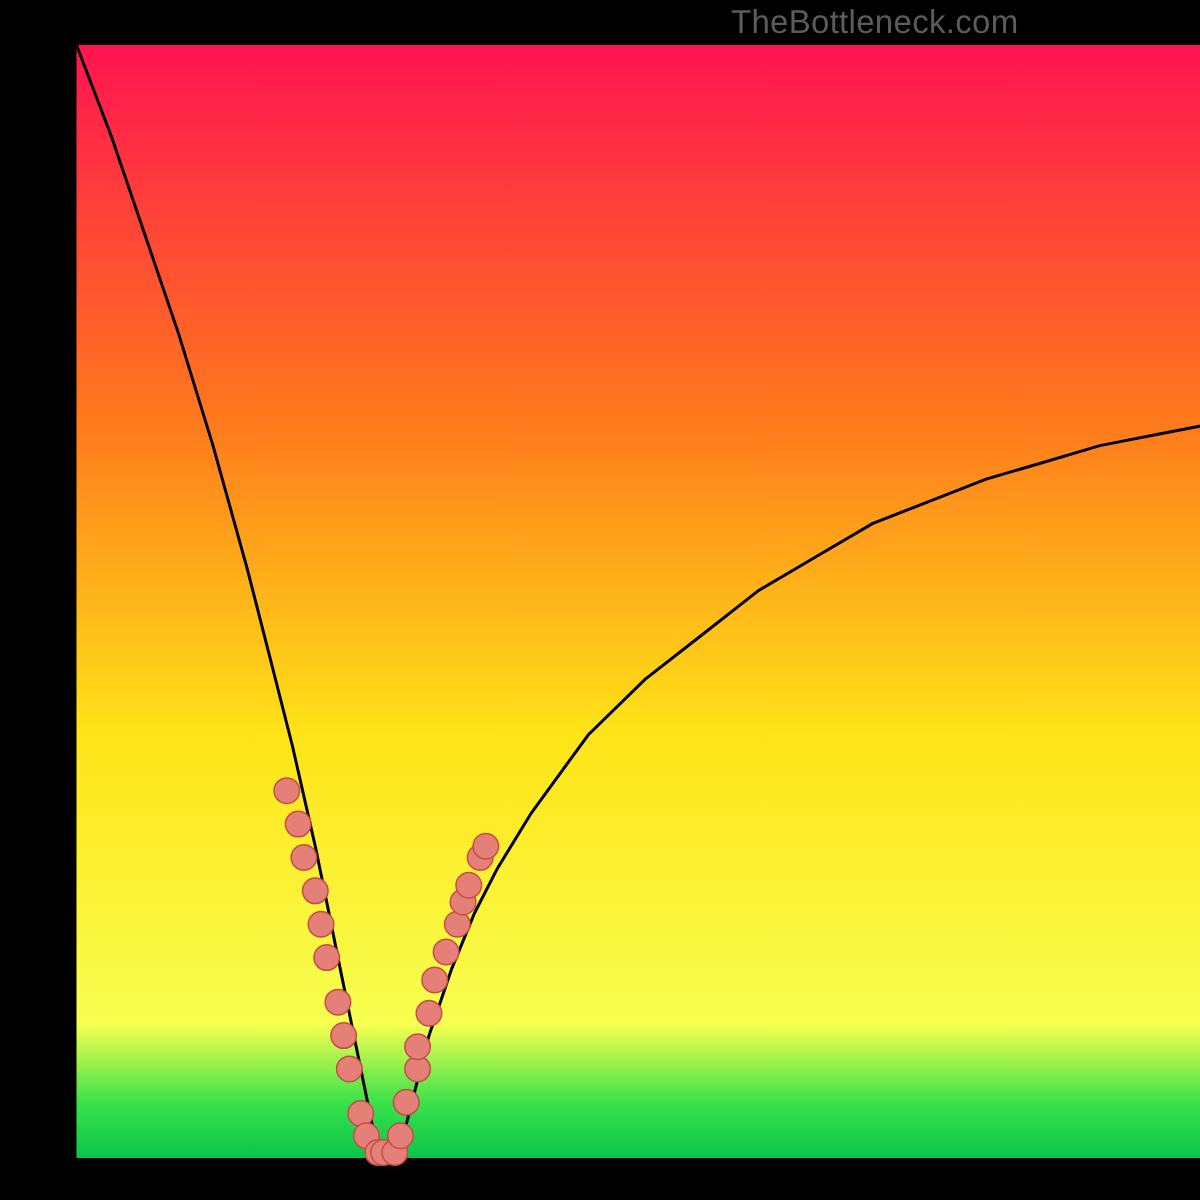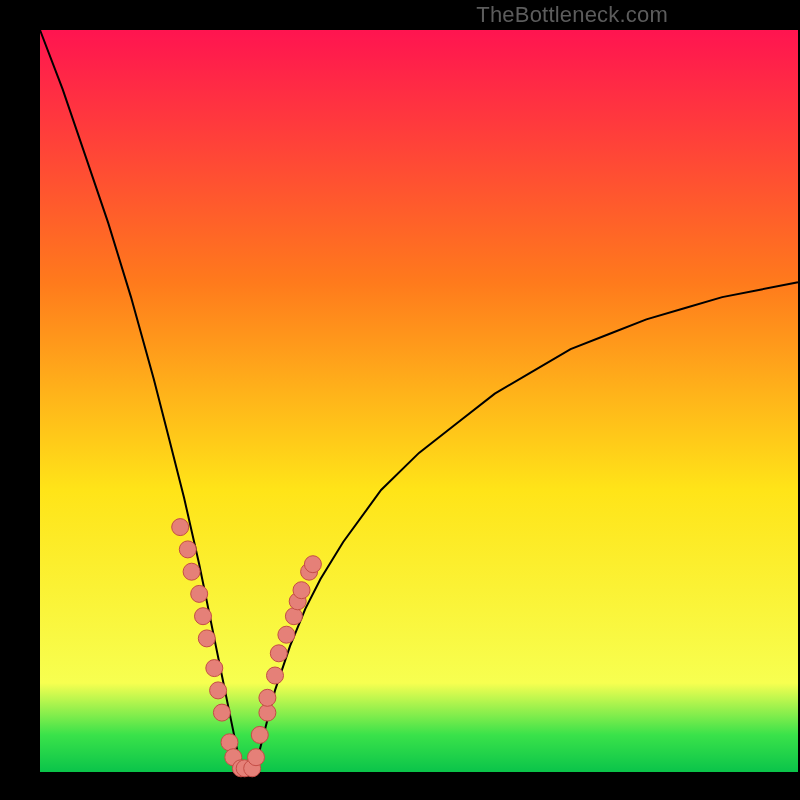--- a/index.html
+++ b/index.html
@@ -6,21 +6,21 @@
     margin: 0;
     padding: 0;
     width: 800px;
     height: 800px;
     overflow: hidden;
     background: #000;
     font-family: Arial, Helvetica, sans-serif;
   }
   .frame {
     position: absolute;
-    left: 4px;
+    left: 15px;
     top: 0;
     width: 672px;
     height: 800px;
     background: #000;
   }
   .watermark {
     position: absolute;
     top: 2px;
     right: 8px;
     font-size: 22px;

